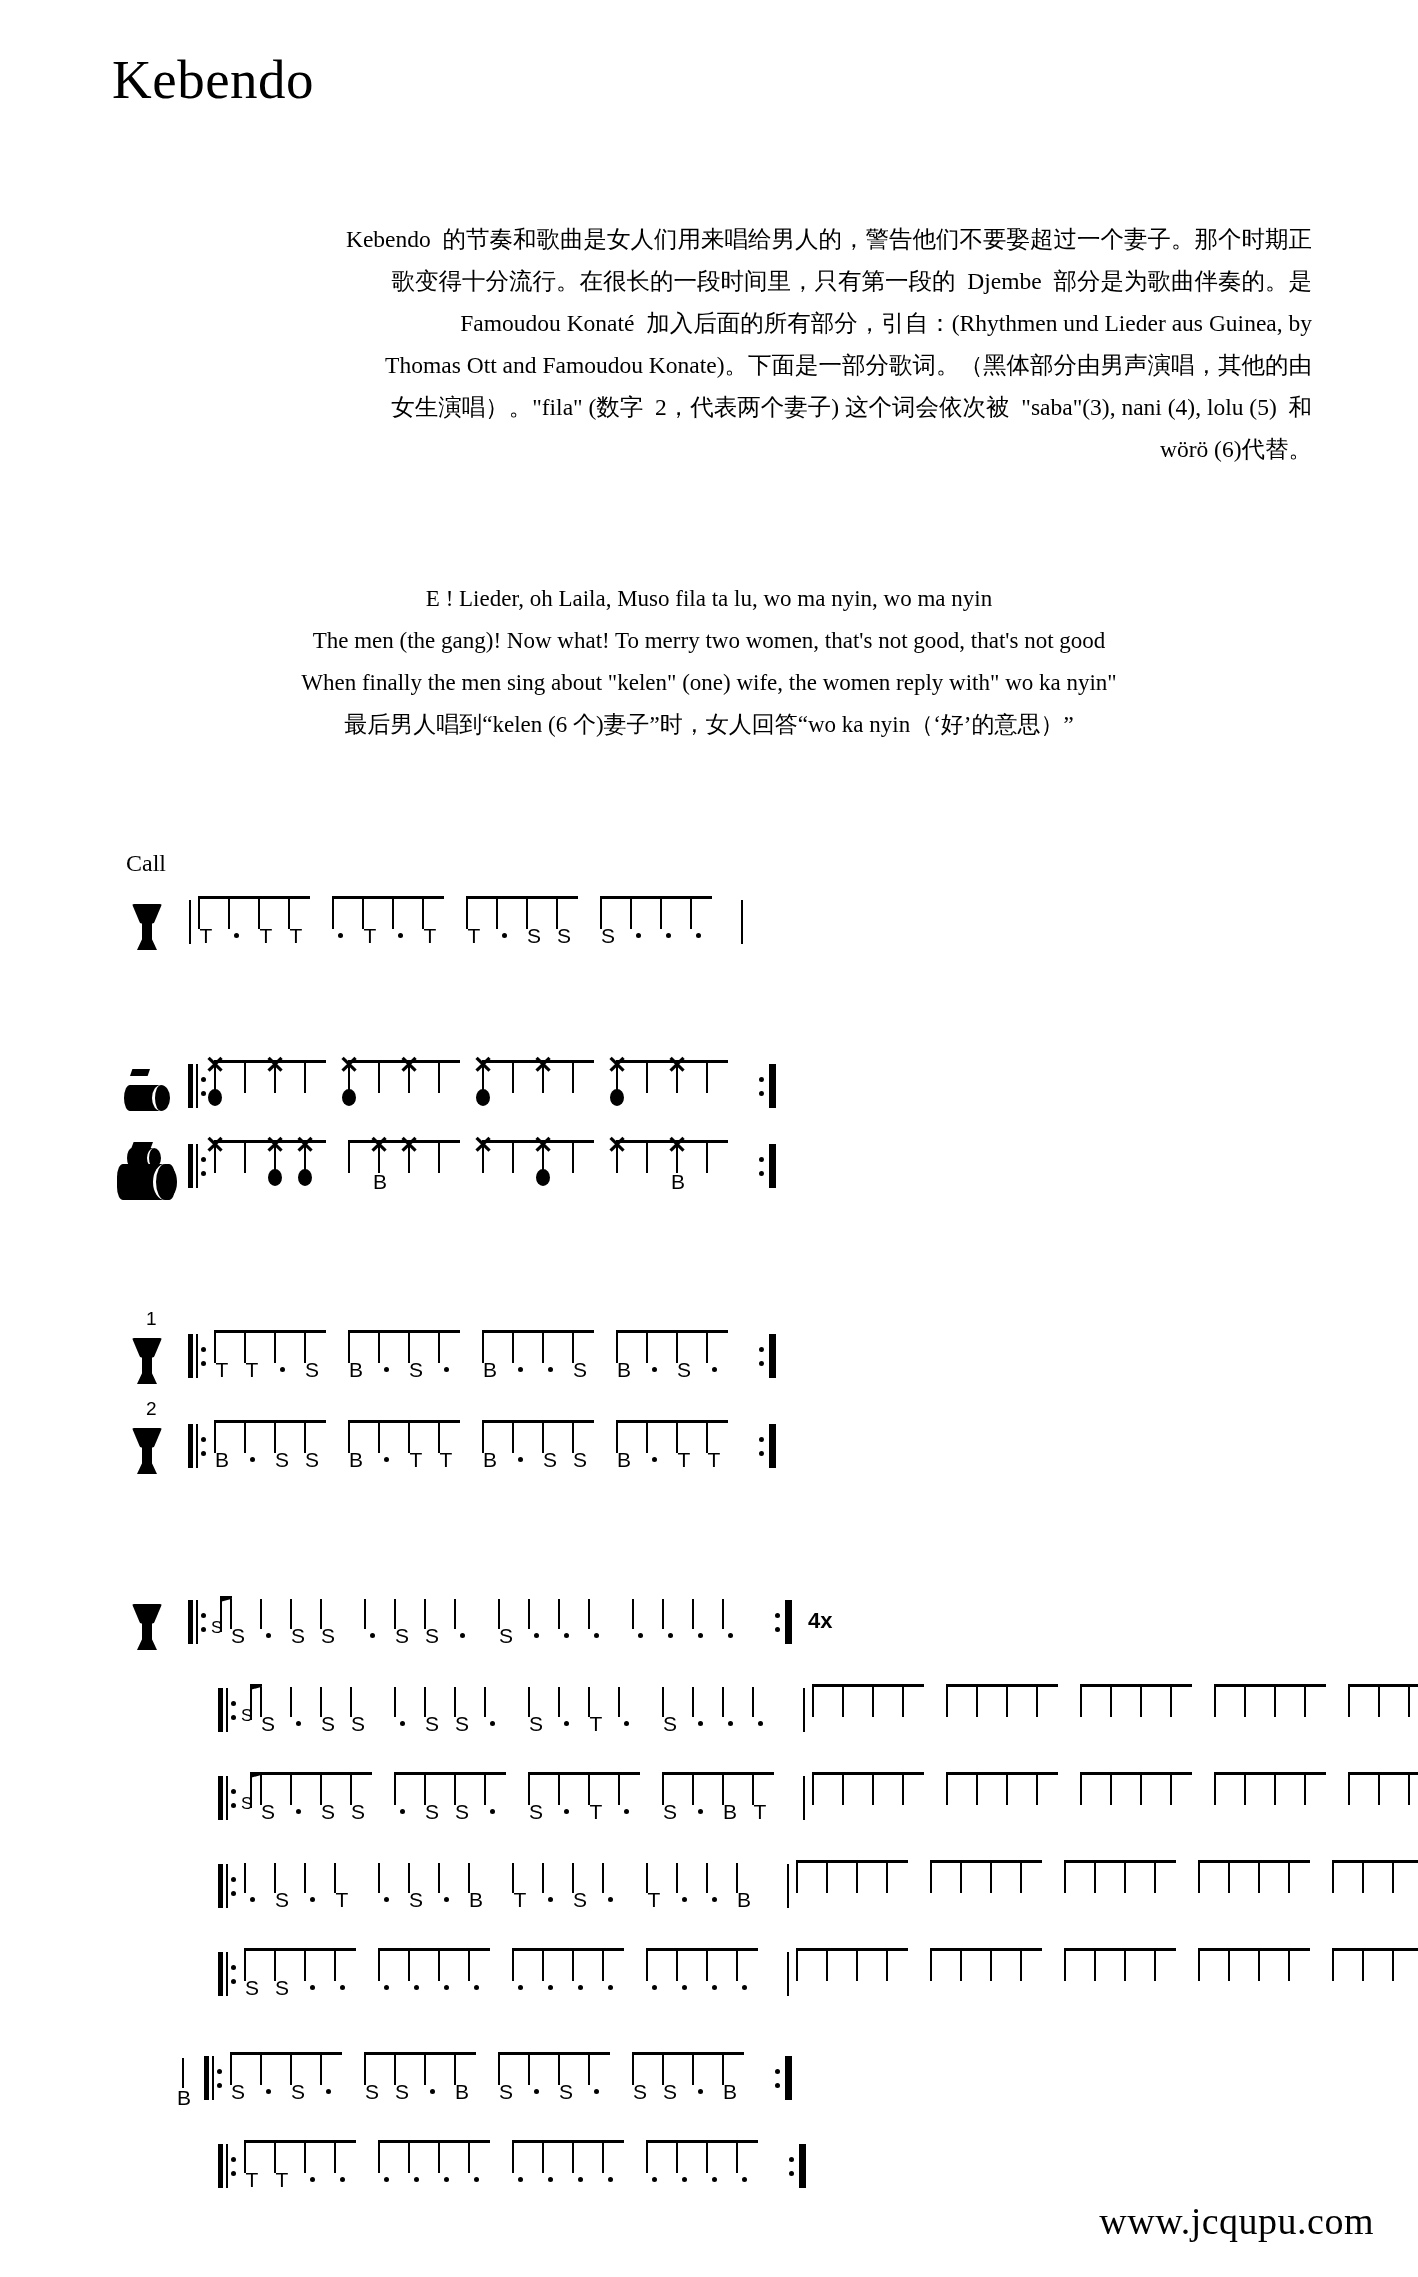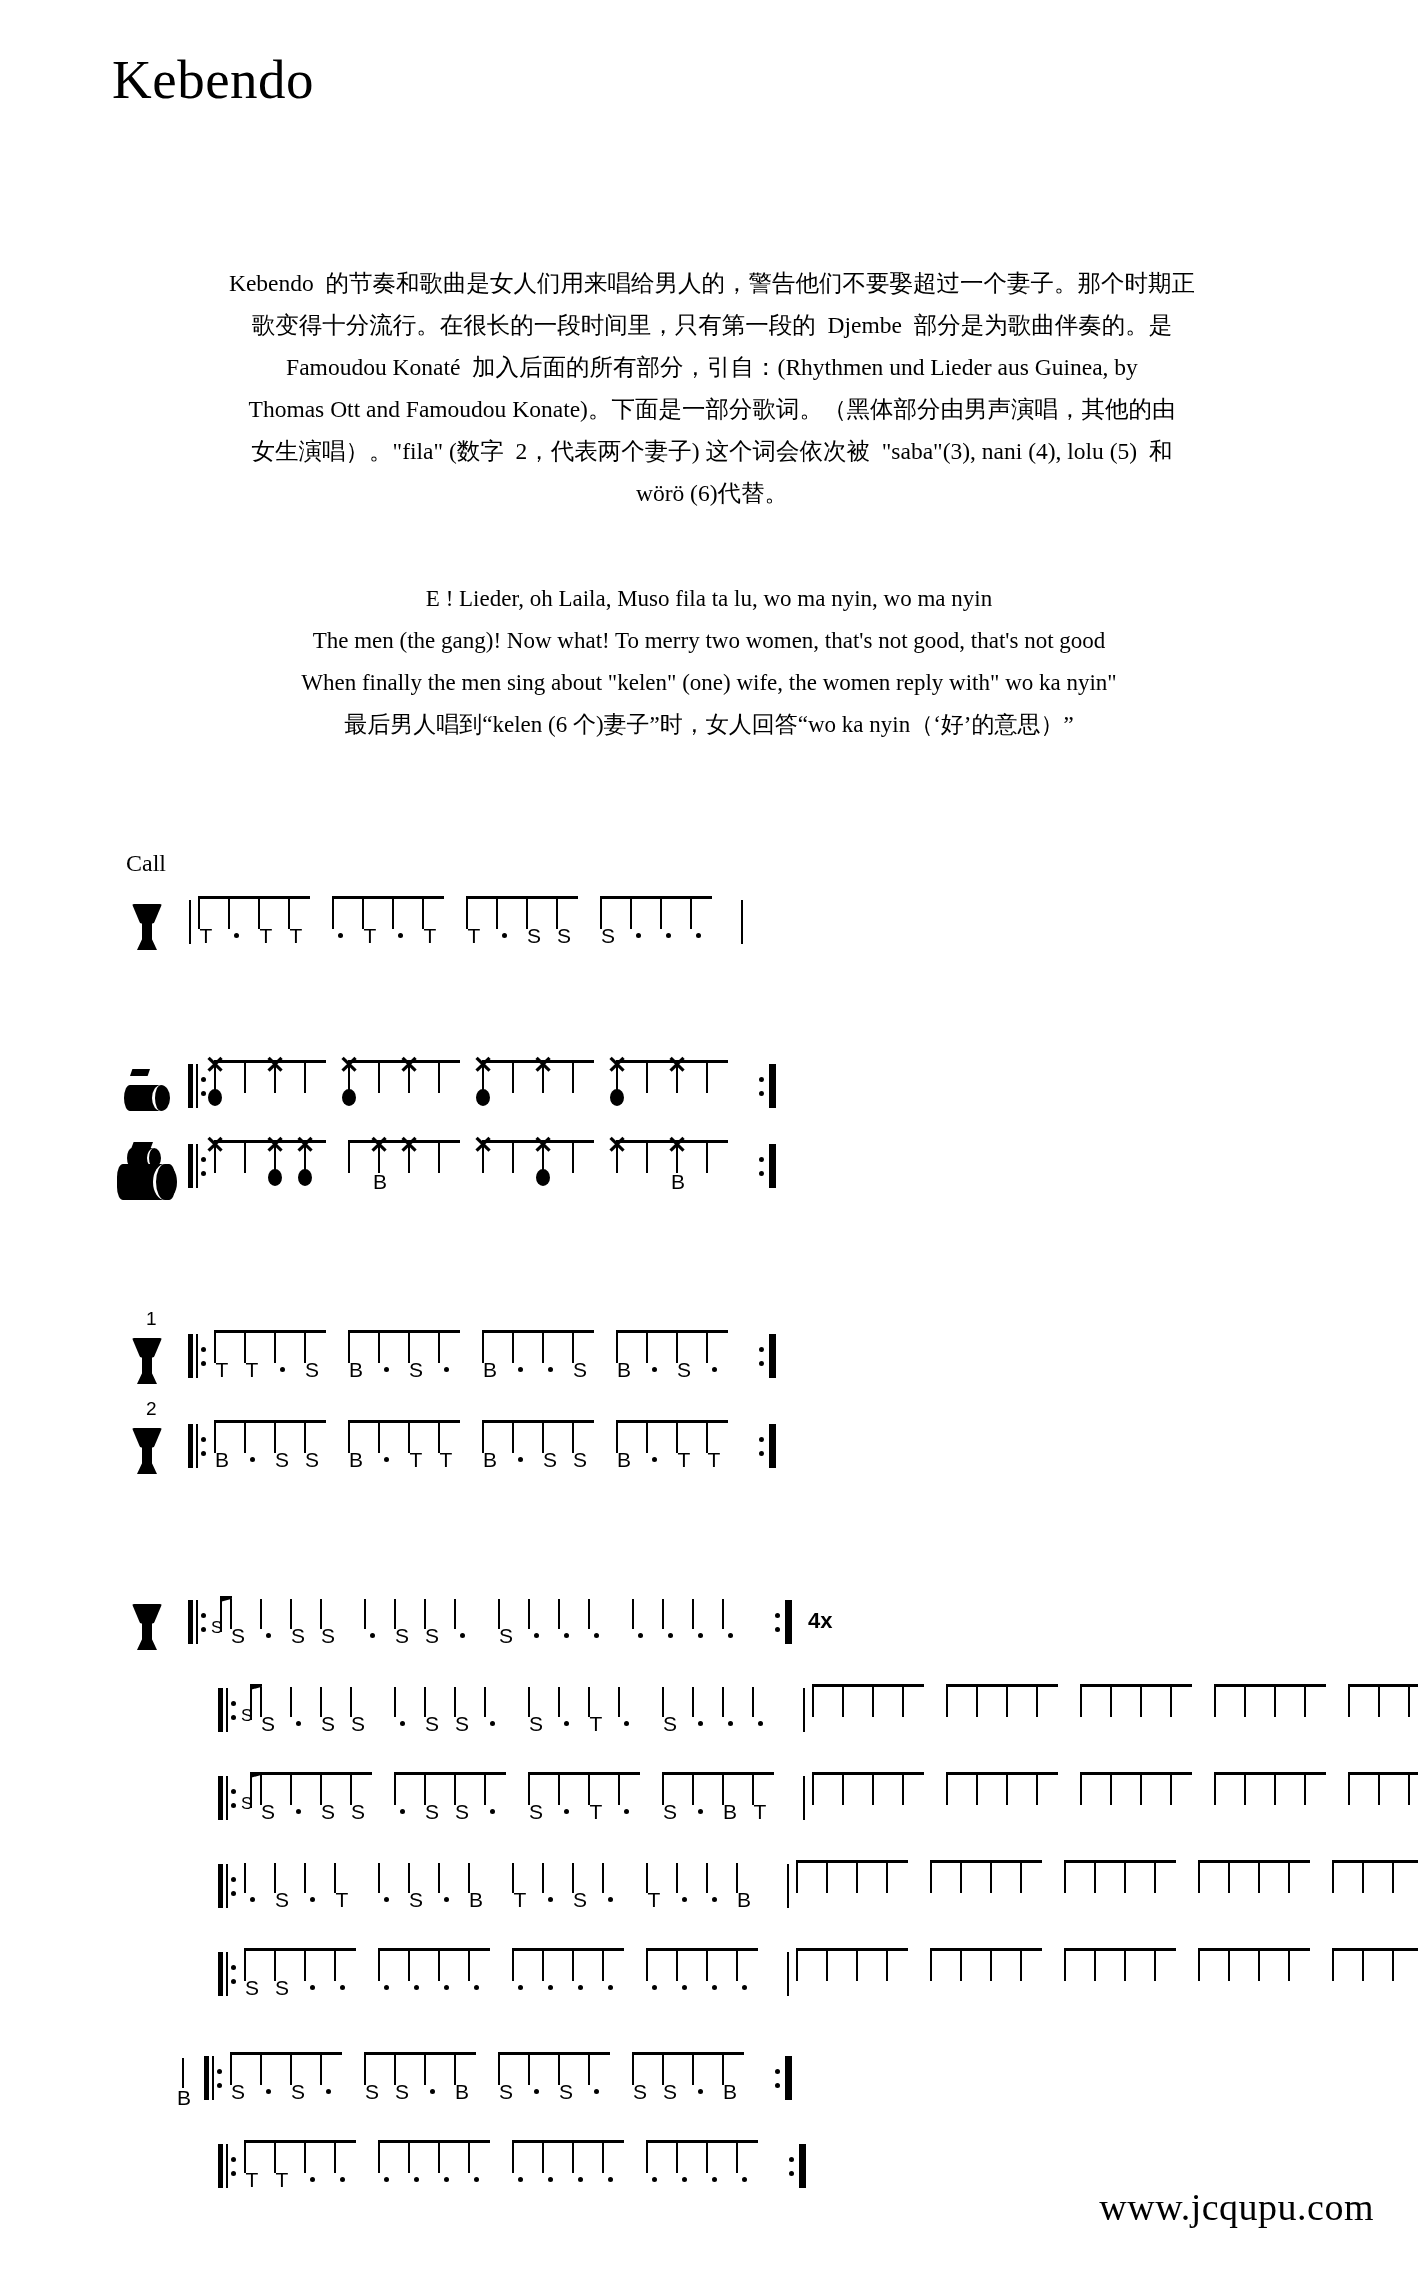--- a/index.html
+++ b/index.html
@@ -36,22 +36,21 @@
   }
 
   
   .intro {
     position: absolute;
     left: 112px;
     top: 218px;
     width: 1200px;
     font-size: 23.5px;
     line-height: 42px;
-    text-align: center;
-    margin-top: 44px;
+    text-align: right;
   }
   .intro .ln { display: block; white-space: pre; }
 
   
   .lyrics {
     position: absolute;
     left: 109px;
     top: 578px;
     width: 1200px;
     text-align: center;
@@ -335,21 +334,21 @@
     flex: 0 0 26px;
   }
   .lead-b .ls { position: absolute; left: 10px; top: 6px; width: 2px; height: 30px; background:#000; }
   .lead-b .ll { position: absolute; left: 2px; top: 34px; width: 20px; text-align:center;
                 font-size: 21px; font-family:"Liberation Sans", sans-serif; }
 
   
   .footer {
     position: absolute;
     right: 44px;
-    bottom: 48px;
+    bottom: 34px;
     font-size: 38px;
     font-family: "Liberation Serif", "DejaVu Serif", serif;
     letter-spacing: 0.5px;
     margin-top: 17px;
   }
 </style>
 </head>
 <body>
 
 <div class="page">

